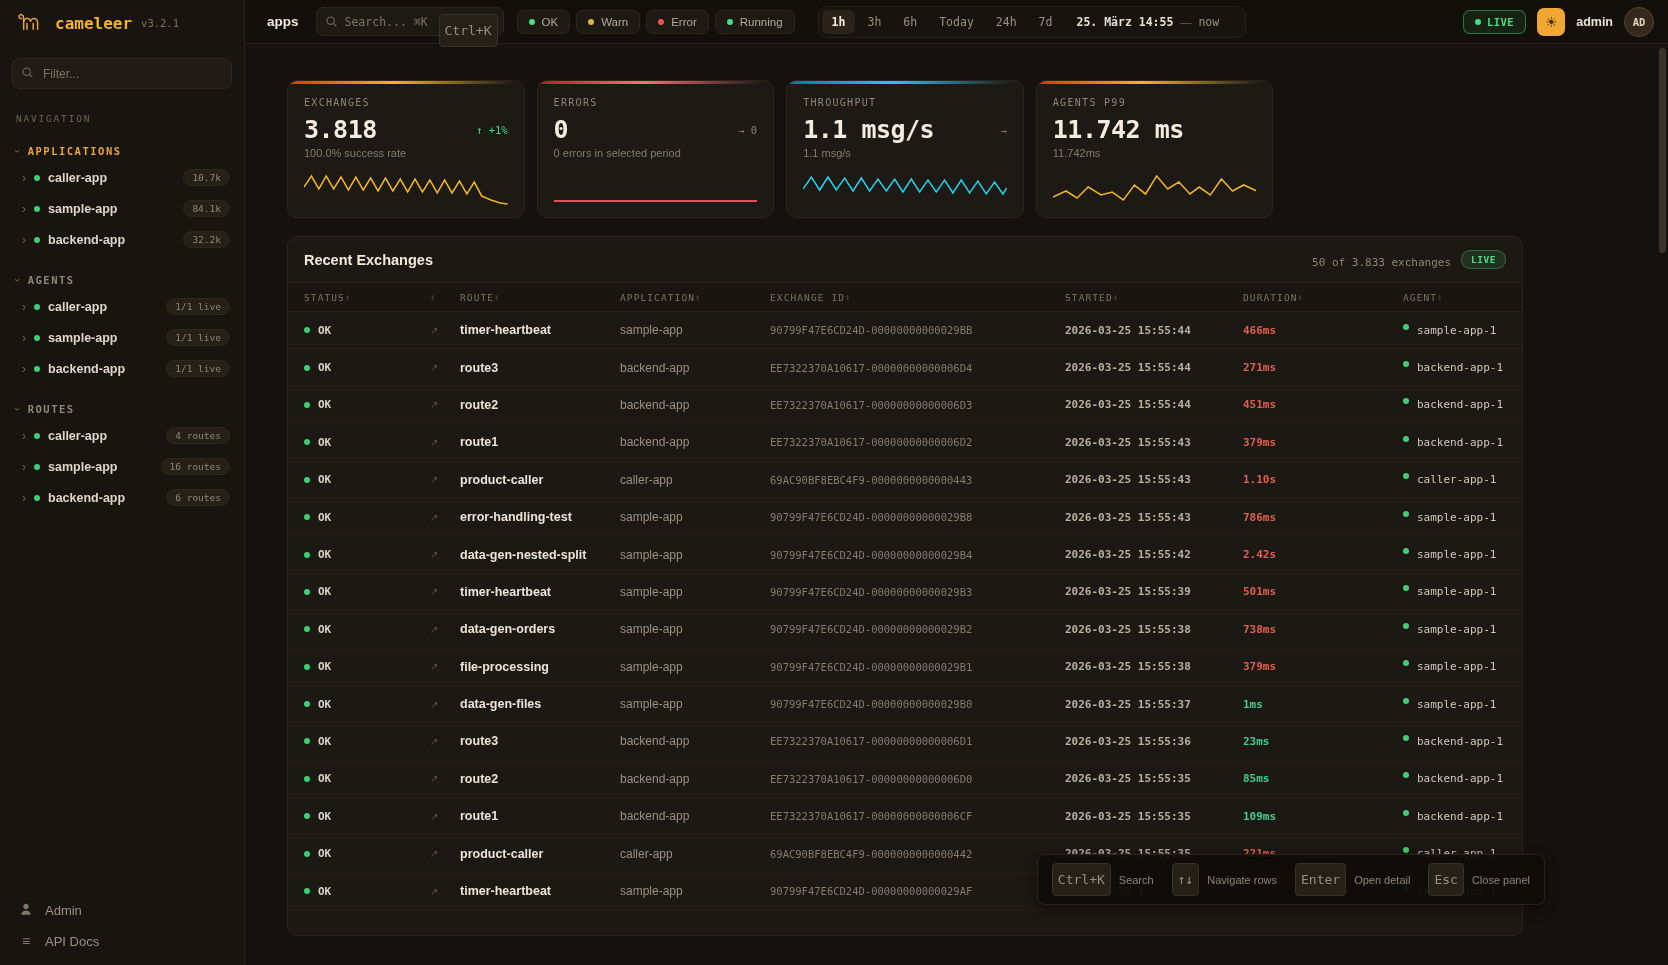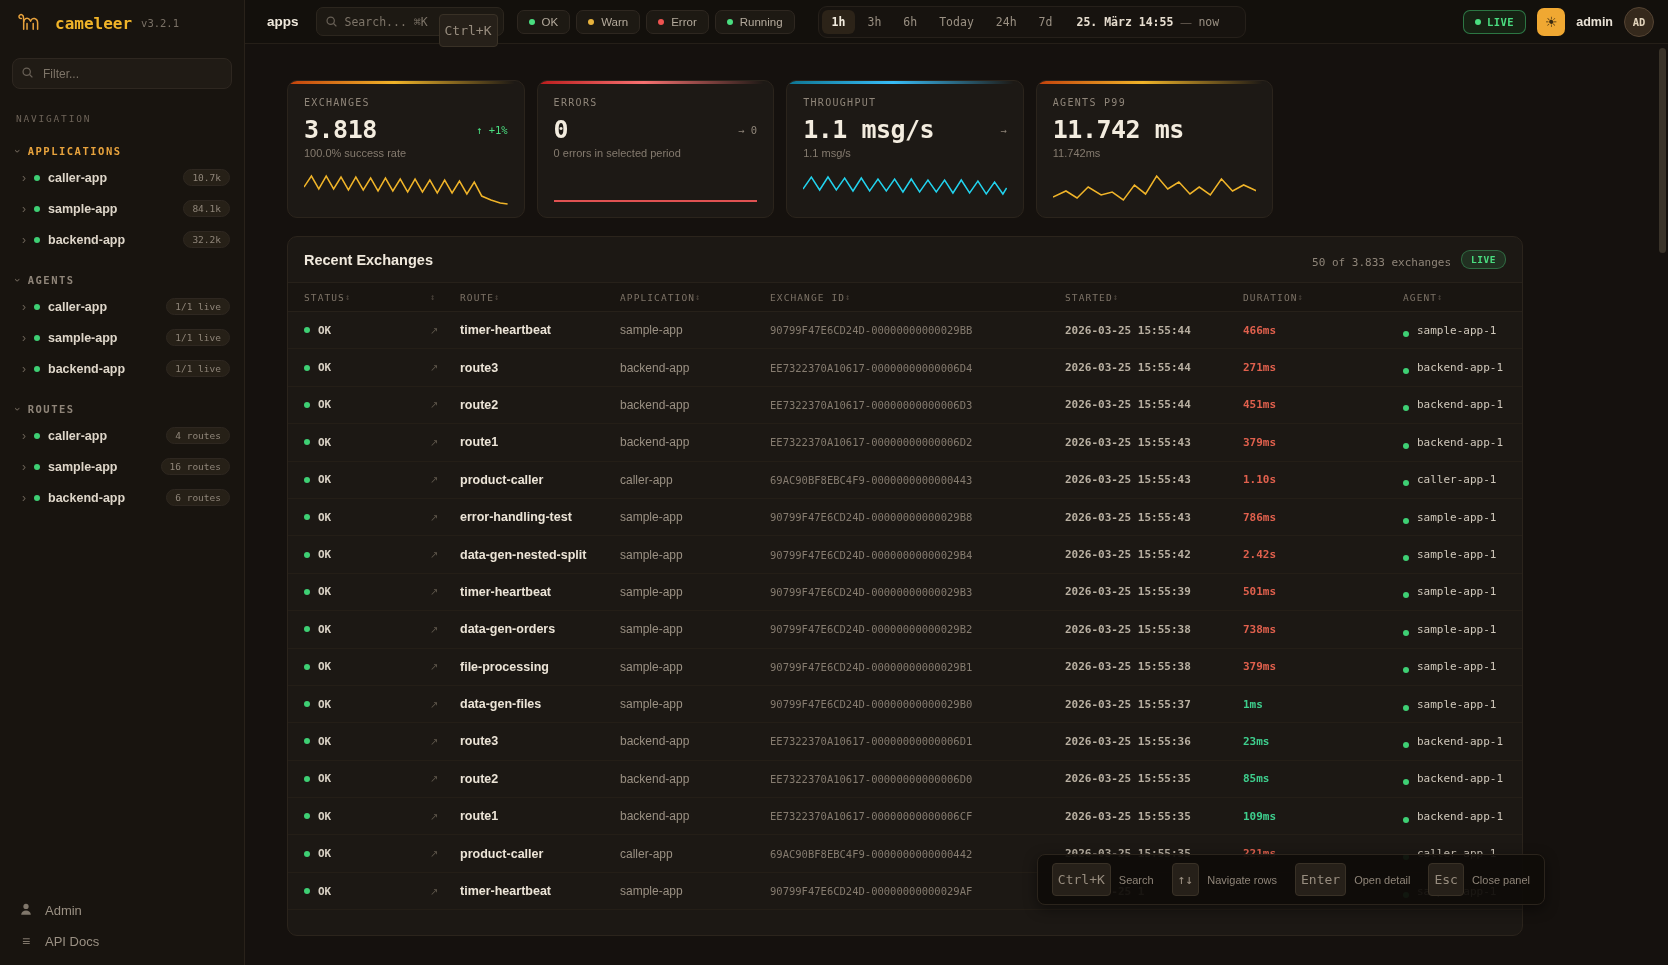--- a/index.html
+++ b/index.html
@@ -95,21 +95,21 @@
   .dot{width:6px;height:6px;border-radius:50%;background:#3ecf74;flex:none}
   .status-text{font-family:"DejaVu Sans Mono",monospace;font-size:11px;font-weight:bold;color:#d9d1c4}
   .c-spark{color:#5f574c;font-size:10px}
   .c-route{font-weight:bold;font-size:12.5px;color:#ece4d7;white-space:nowrap}
   .c-app{font-size:12px;color:#9a9083}
   .c-id{font-family:"DejaVu Sans Mono",monospace;font-size:10.5px;color:#857b6f}
   .c-started{font-family:"DejaVu Sans Mono",monospace;font-size:11px;color:#b9b0a2;font-weight:bold}
   .c-duration{font-family:"DejaVu Sans Mono",monospace;font-size:11px;font-weight:bold}
   .c-duration.slow{color:#e0604d}
   .c-duration.fast{color:#3ecf8e}
-  .c-agent{display:flex;align-items:flex-end;gap:8px;font-family:"DejaVu Sans Mono",monospace;font-size:11px;color:#cfc7ba}
+  .c-agent{display:flex;align-items:flex-start;gap:8px;font-family:"DejaVu Sans Mono",monospace;font-size:11px;color:#cfc7ba}
 
   
   .hints{position:fixed;right:123px;bottom:60px;background:rgba(15,12,9,.94);border:1px solid #2b241c;border-radius:8px;display:flex;gap:18px;padding:8px 14px;align-items:center;box-shadow:0 4px 14px rgba(0,0,0,.45);z-index:5}
   .hint{display:flex;gap:8px;align-items:center;color:#8f8579;font-size:11px}
   .scrollbar{position:fixed;right:2px;top:48px;width:7px;height:910px;z-index:6}
   .scroll-thumb{width:7px;height:205px;background:#3a3329;border-radius:4px;cursor:grab}
 </style>
 </head>
 <body>
 

